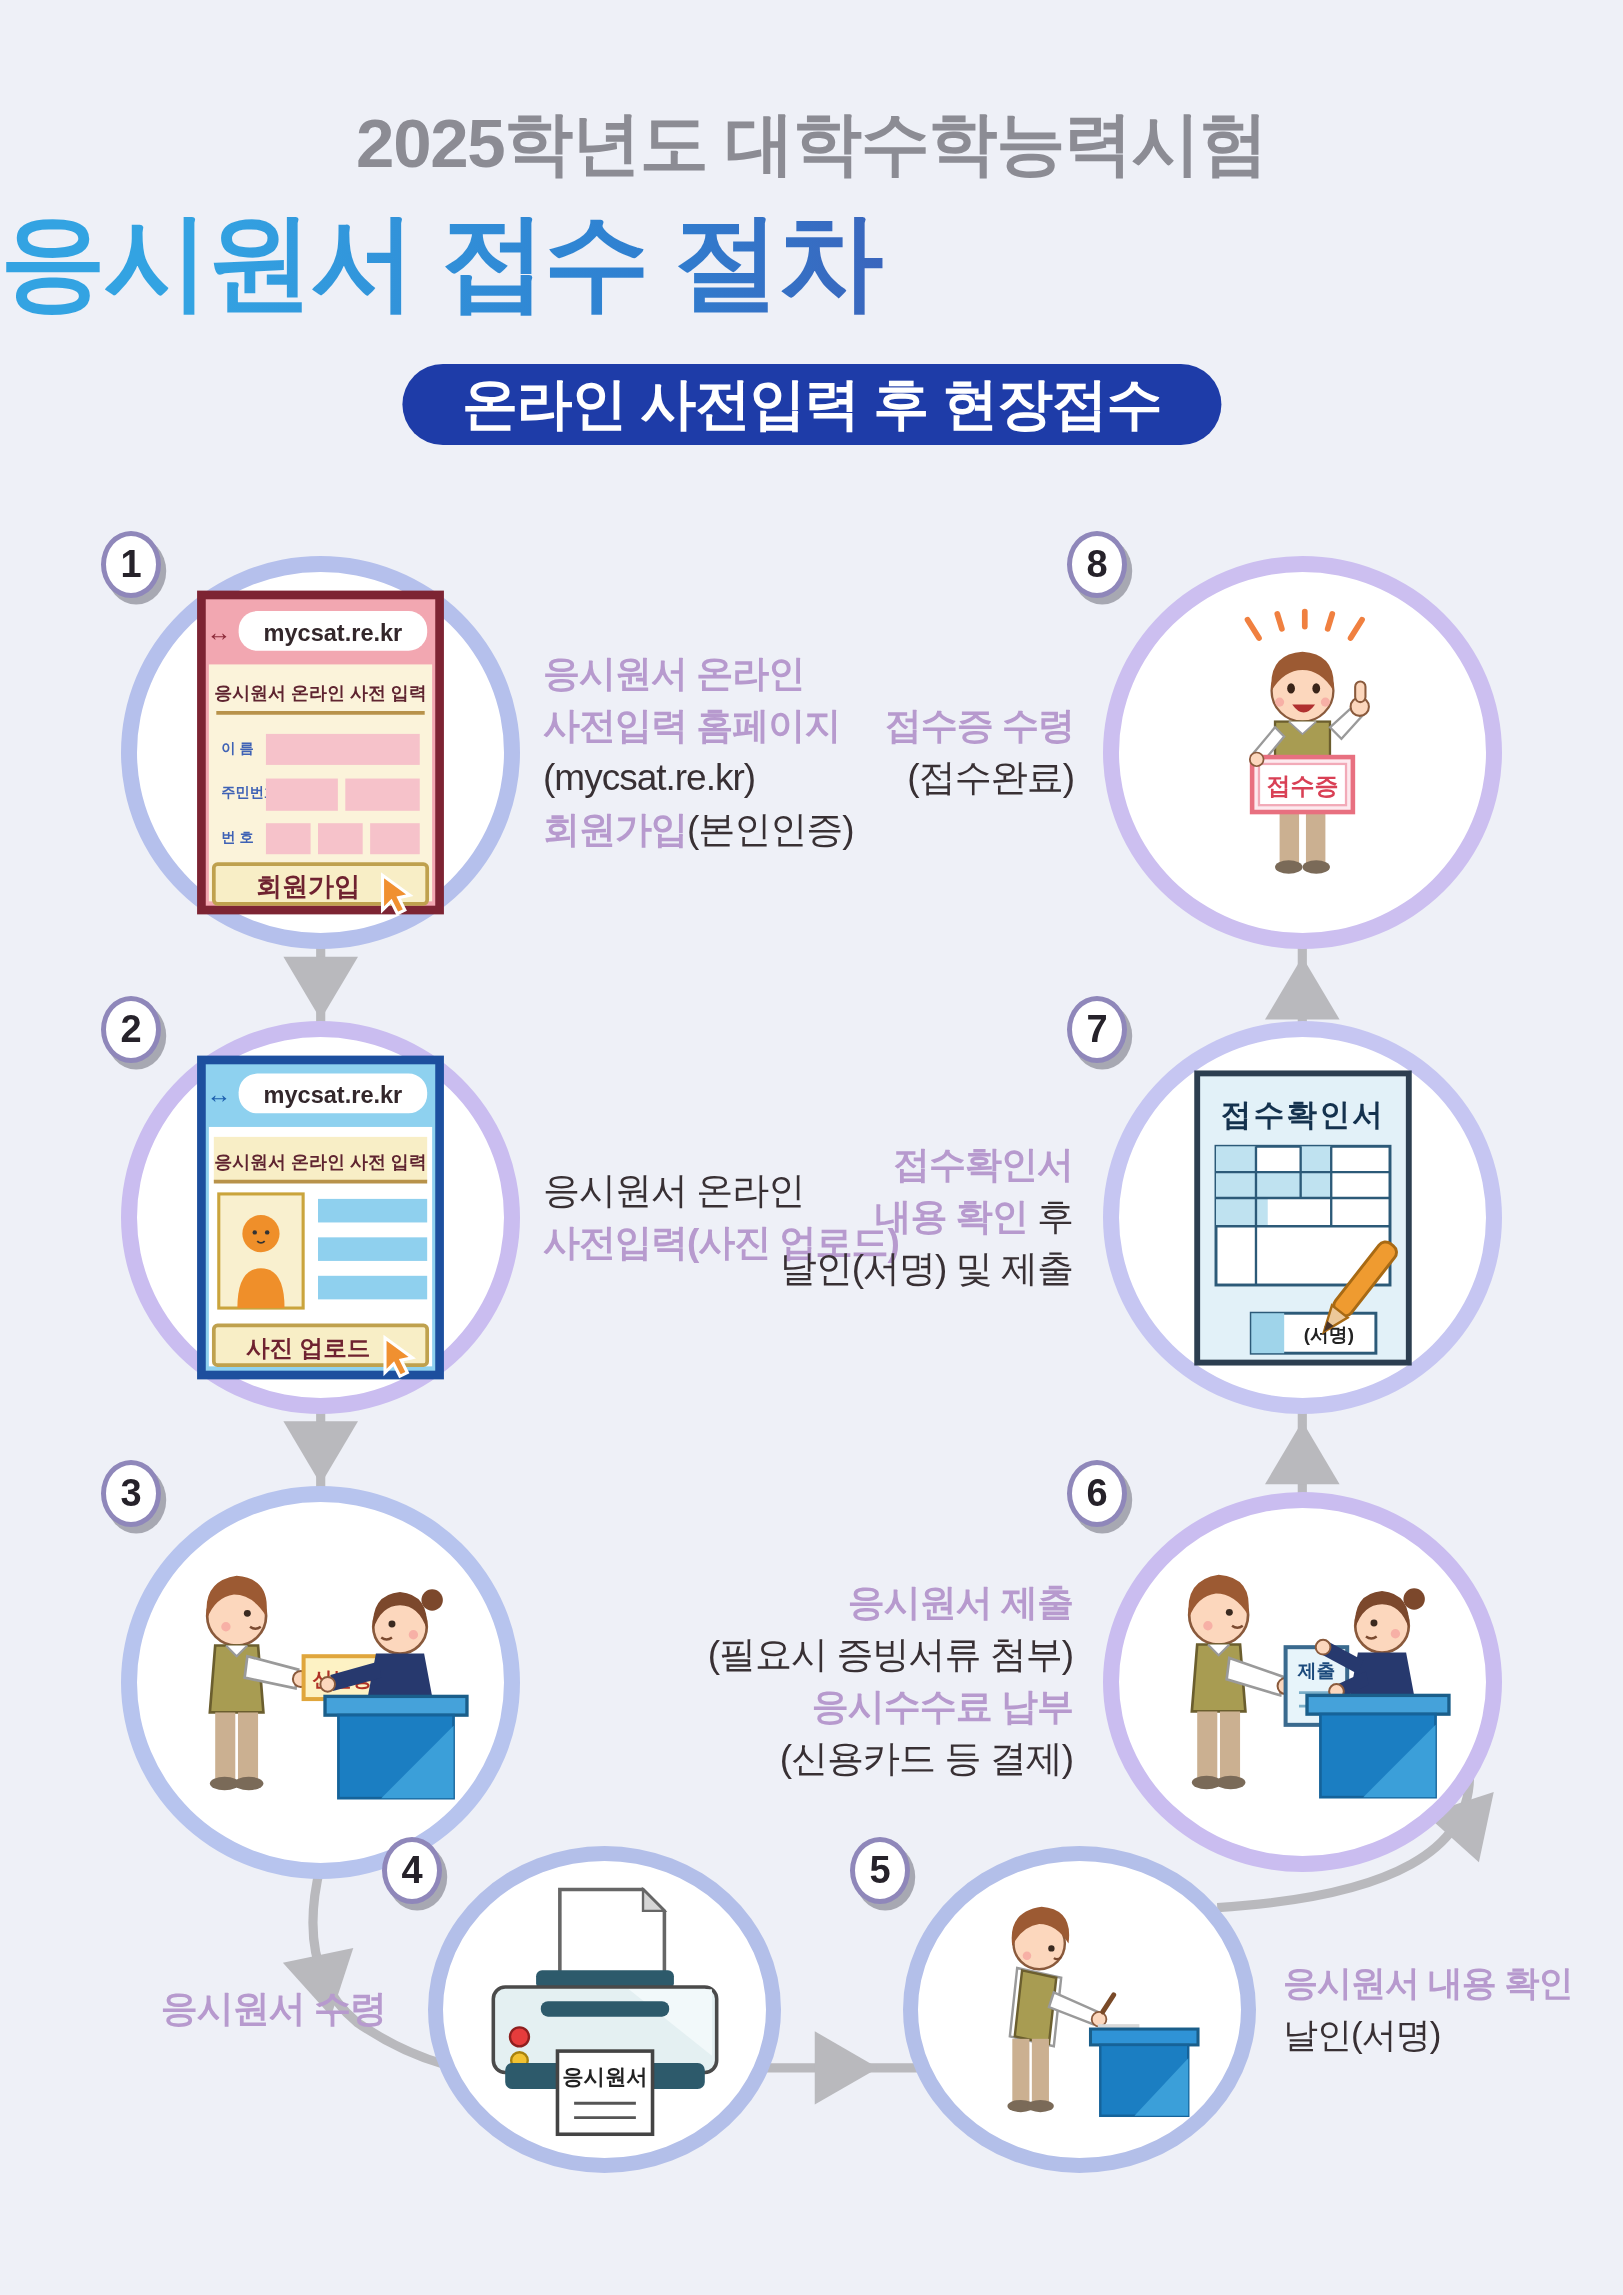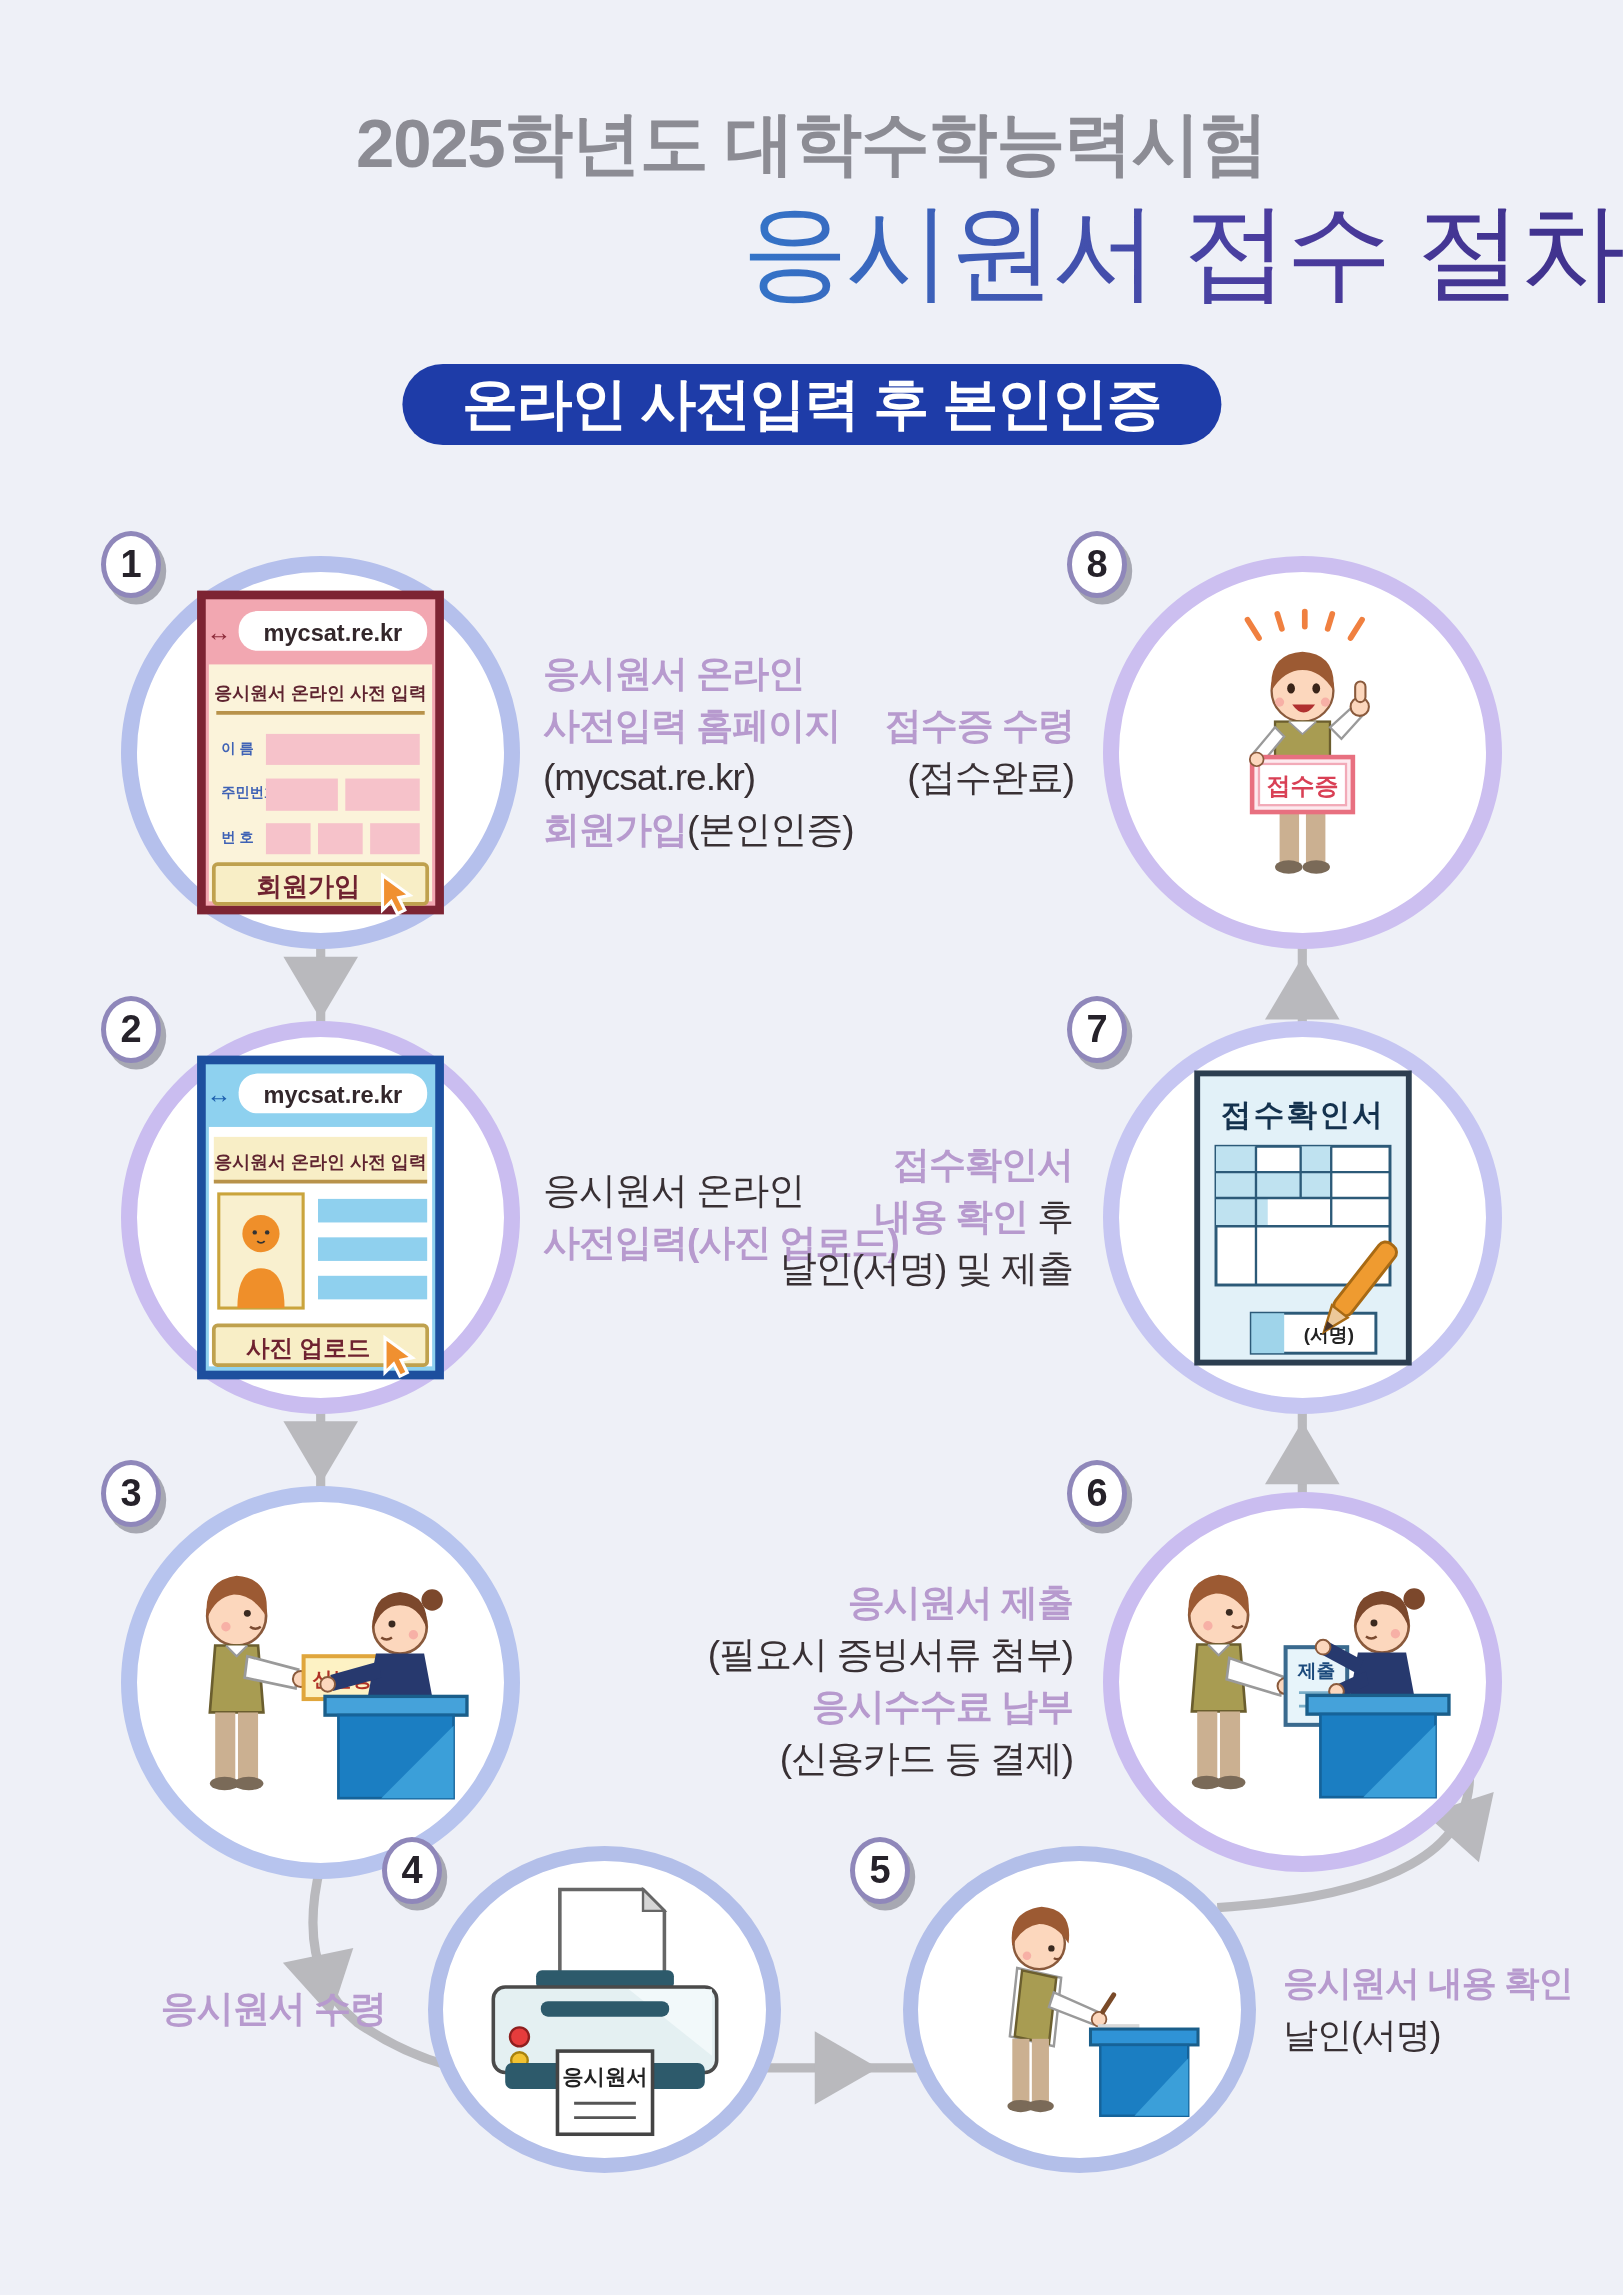--- a/index.html
+++ b/index.html
@@ -1,21 +1,21 @@
 <!DOCTYPE html>
 <html style="font-size:10.5px"><head>
 <meta charset="utf-8">
 <style>
   html,body{margin:0;padding:0;background:#eef0f7;}
   .canvas{position:relative;width:1623px;height:2295px;background:#eef0f7;overflow:hidden;
           font-family:"Liberation Sans","DejaVu Sans",sans-serif;}
   .title1{position:absolute;top:98px;left:0;width:100%;text-align:center;
           font-size:69px;font-weight:600;color:#8c8c94;letter-spacing:-1.3px;}
-  .title2{position:absolute;top:181px;left:0;width:100%;text-align:right;
-          font-size:106px;font-weight:400;letter-spacing:-2.6px;
+  .title2{position:absolute;top:191px;left:0;width:100%;text-align:left;
+          font-size:106px;font-weight:700;letter-spacing:-2.6px;
           background:linear-gradient(90deg,#33a3e2 12%,#2f7fd0 40%,#4b3c9e 78%,#41338f 95%);
           -webkit-background-clip:text;background-clip:text;color:transparent;}
   .pill{position:absolute;top:364px;left:50%;transform:translateX(-50%);
         height:81px;padding:0 60px;border-radius:42px;background:#1e3ca8;
         display:flex;align-items:center;justify-content:center;white-space:nowrap;
         font-size:56px;font-weight:800;color:#ffffff;letter-spacing:-1.3px;}
   .flow{position:absolute;left:0;top:0;z-index:1;}
   .circ{position:absolute;background:#ffffff;border-radius:50%;z-index:2;box-sizing:border-box;
         display:flex;align-items:center;justify-content:center;}
   .c1{left:121px;top:556px;width:399px;height:393px;border:16.4px solid #b5c0ec;}
@@ -69,21 +69,21 @@
       <polygon points="-55,0 55,0 0,95" transform="translate(486,2988) rotate(-12)"></polygon>
       <polygon points="1245,3104 1245,3216 1342,3160"></polygon>
       <polygon points="-55,0 55,0 0,-95" transform="translate(2219,2809) rotate(42)"></polygon>
       <polygon points="1933,2268 2047,2268 1990,2172"></polygon>
       <polygon points="1933,1558 2047,1558 1990,1462"></polygon>
     </g>
   </svg>
 
   <div class="title1">2025학년도 대학수학능력시험</div>
   <div class="title2">응시원서 접수 절차</div>
-  <div class="pill">온라인 사전입력 후 본인인증</div>
+  <div class="pill">온라인 사전입력 후 현장접수</div>
 
   <div class="badge b1">1</div>
   <div class="badge b2">2</div>
   <div class="badge b3">3</div>
   <div class="badge b4">4</div>
   <div class="badge b5">5</div>
   <div class="badge b6">6</div>
   <div class="badge b7">7</div>
   <div class="badge b8">8</div>
 

